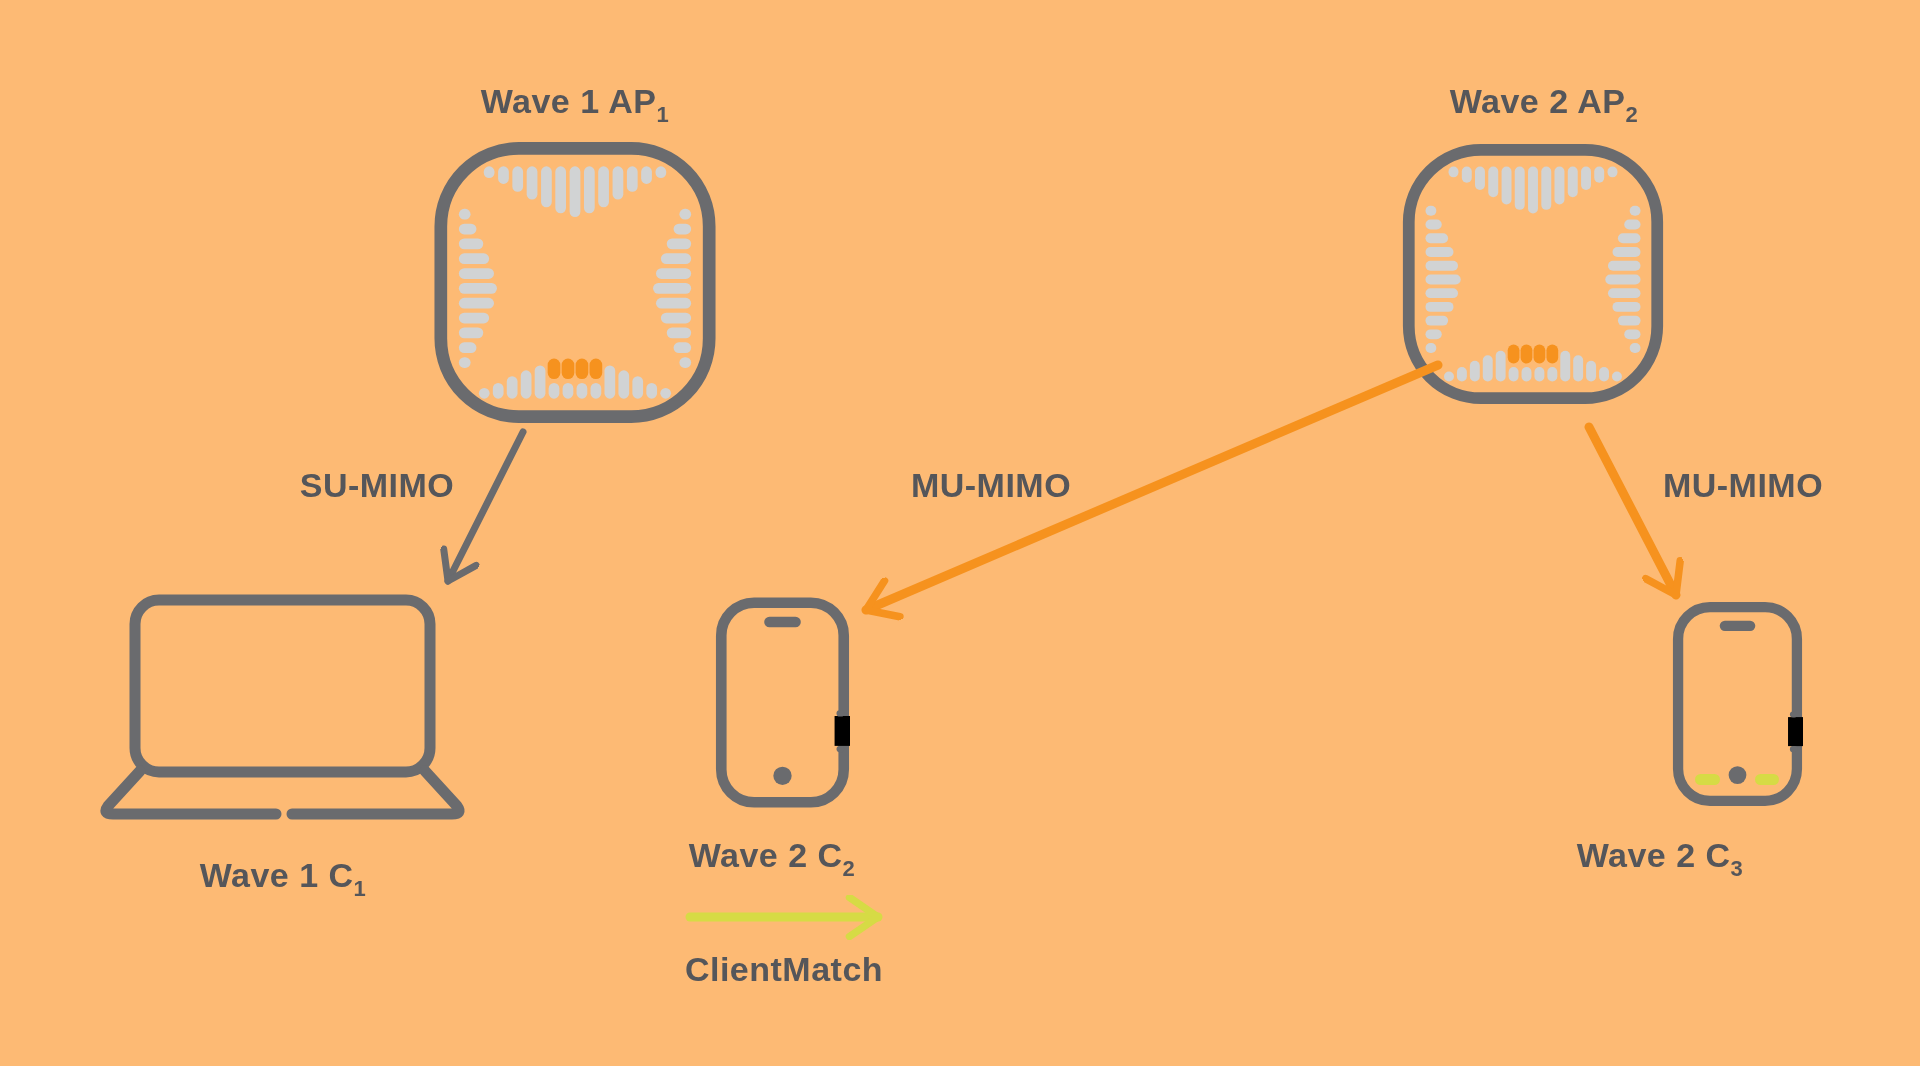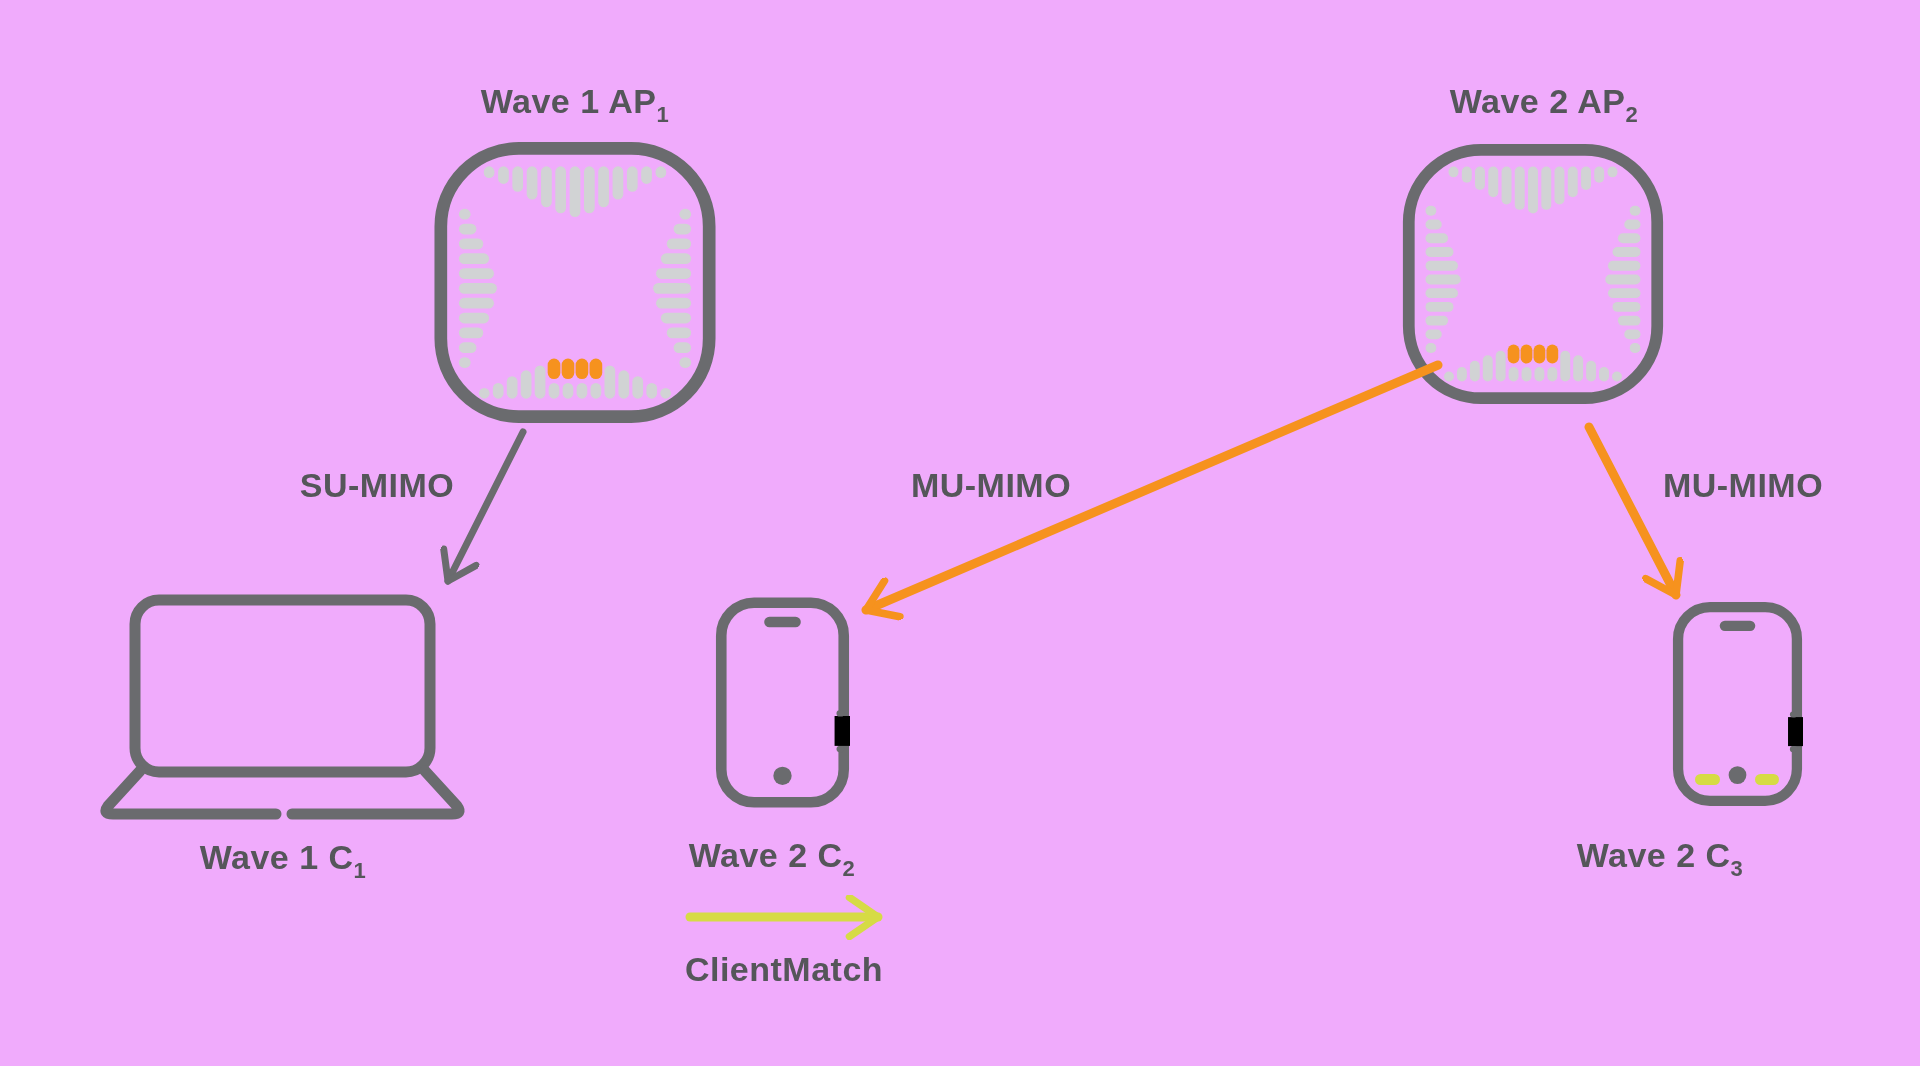--- a/index.html
+++ b/index.html
@@ -1,19 +1,19 @@
 <!DOCTYPE html>
 <html><head>
 <meta charset="utf-8">
 <style>
   html,body{margin:0;padding:0;background:#000;}
   #canvas{
     position:relative;
     width:1920px;height:1066px;
-    background:#f0abfc;
+    background:#fdba74;
     overflow:hidden;
     font-family:"Liberation Sans", sans-serif;
   }
   .lbl{
     position:absolute;
     width:360px;
     text-align:center;
     color:#55565A;
     font-size:34px;
     font-weight:bold;
@@ -159,21 +159,21 @@
   </div>
 
   <div class="lbl" style="left:811px;top:466px;">
     <span>MU-MIMO</span>
   </div>
 
   <div class="lbl" style="left:1563px;top:466px;">
     <span>MU-MIMO</span>
   </div>
 
-  <div class="lbl" style="left:103px;top:838px;">
+  <div class="lbl" style="left:103px;top:856px;">
     <span>Wave 1 C</span><span class="sub">1</span>
   </div>
 
   <div class="lbl" style="left:592px;top:836px;">
     <span>Wave 2 C</span><span class="sub">2</span>
   </div>
 
   <div class="lbl" style="left:1480px;top:836px;">
     <span>Wave 2 C</span><span class="sub">3</span>
   </div>

